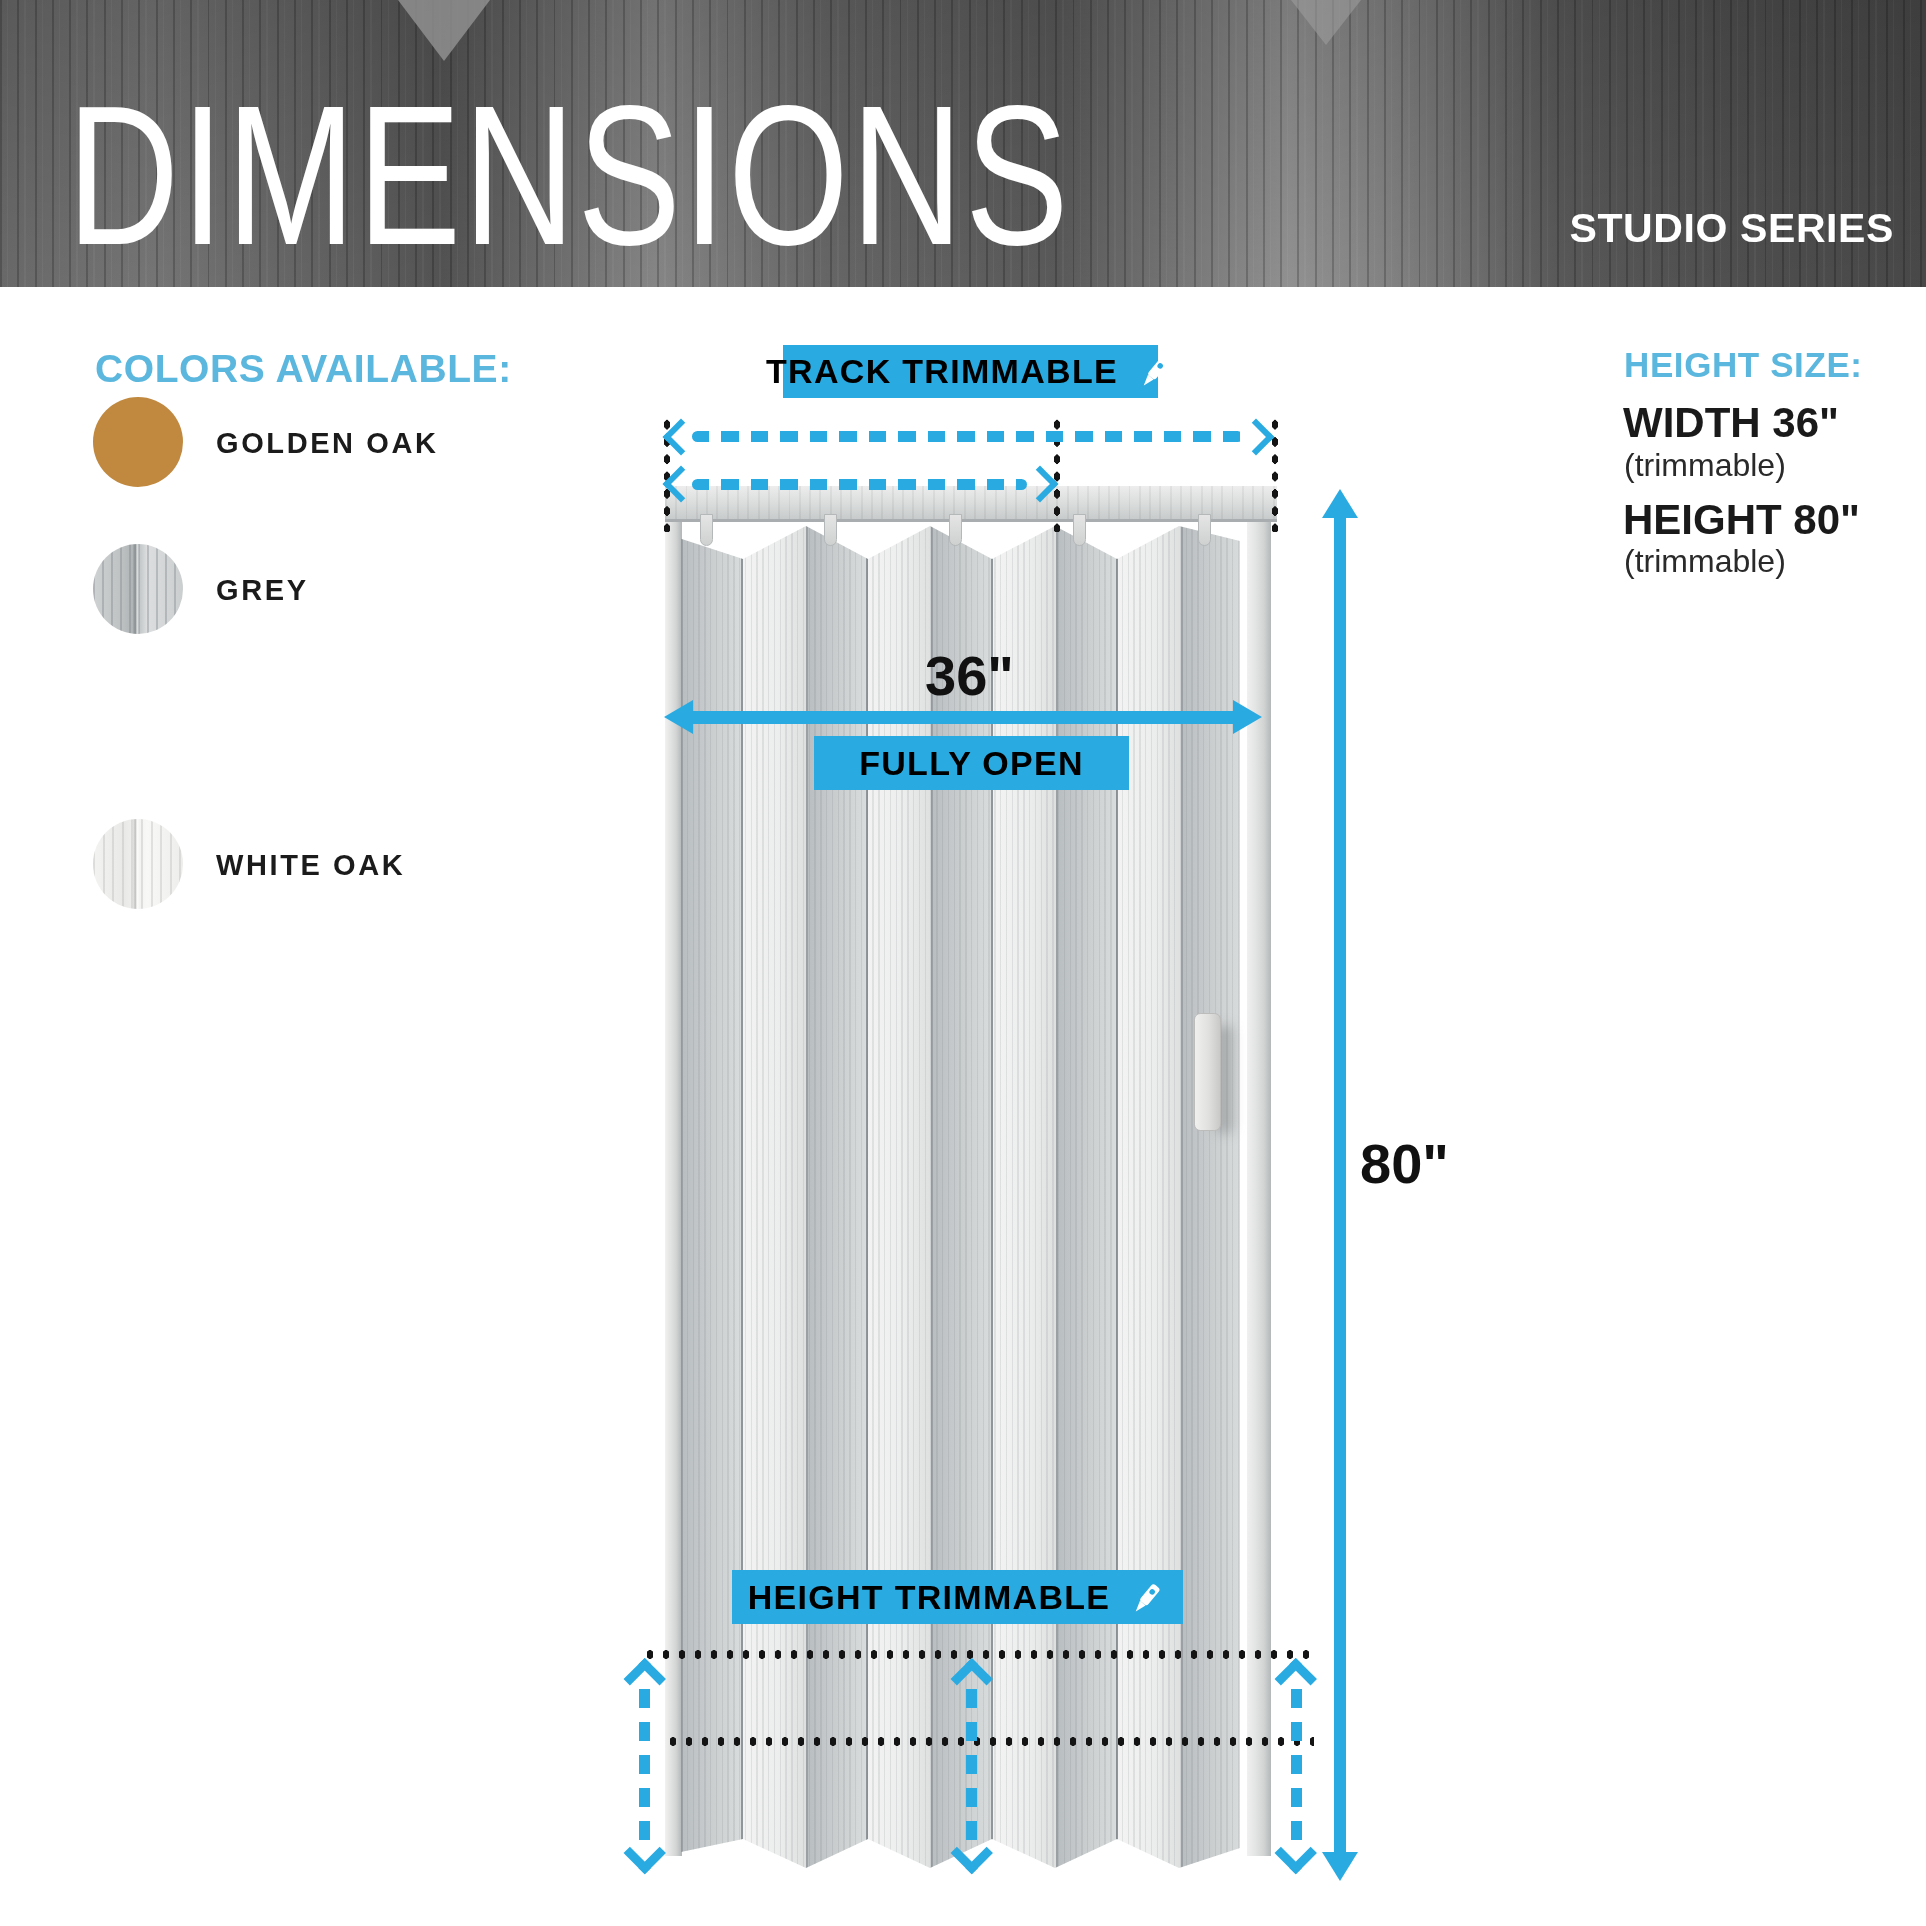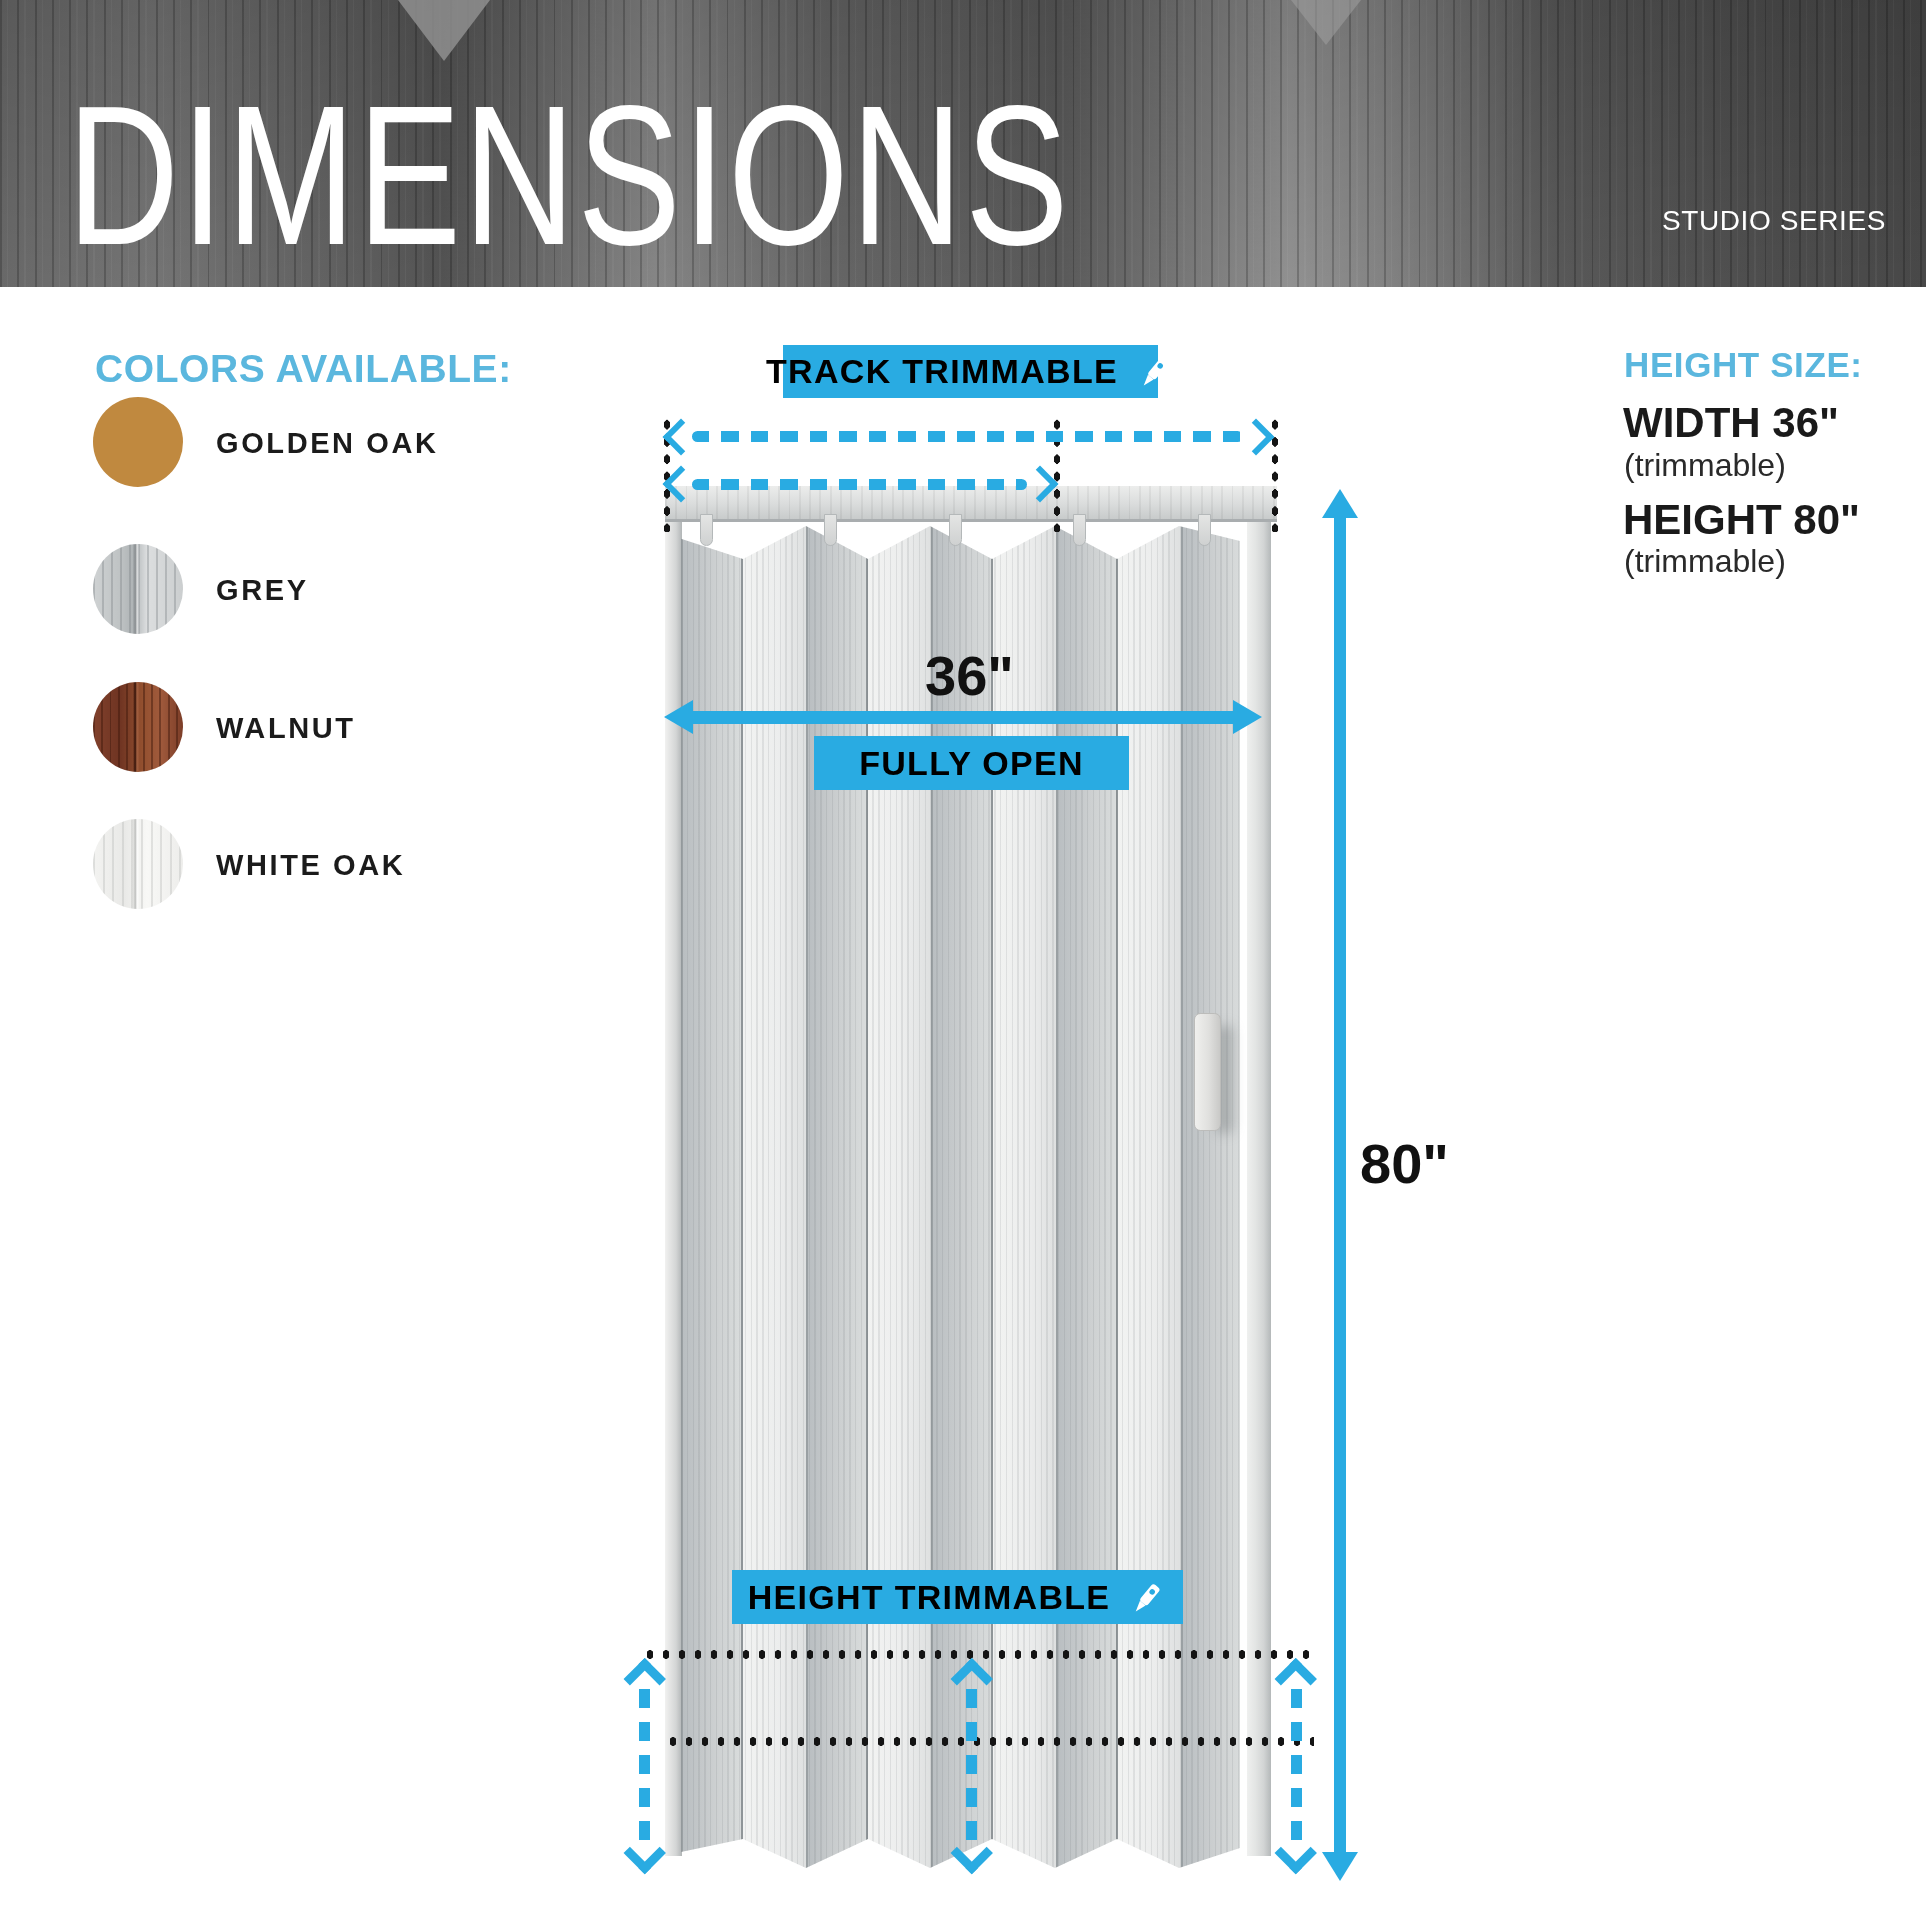--- a/index.html
+++ b/index.html
@@ -17,21 +17,21 @@
         #8e8e8e 34%,#6c6c6c 43%,#5f5f5f 55%,#9a9a9a 67%,#8b8b8b 72%,#5e5e5e 81%,#525252 92%,#4d4d4d 100%);
   }
   .mitre { position:absolute; width:0; height:0; border-style:solid; }
   .mitre-1 { left:398px; top:0; border-width:61px 46px 0 46px; border-color:#8f8f8f transparent transparent transparent; opacity:.85; }
   .mitre-2 { left:1291px; top:0; border-width:45px 35px 0 35px; border-color:#9c9c9c transparent transparent transparent; opacity:.6; }
   .banner-title {
     position:absolute; left:67px; top:76px; color:#ffffff; font-size:199px; font-weight:400;
     letter-spacing:2.6px; line-height:1; transform:scaleX(.78); transform-origin:left top; white-space:nowrap;
   }
   .banner-series {
-    position:absolute; right:40px; top:205px; color:#ffffff; font-size:28px; font-weight:normal;
+    position:absolute; right:32px; top:205px; color:#ffffff; font-size:41px; font-weight:bold;
     letter-spacing:0.6px; white-space:nowrap;
   }
 
   
   .colors-heading { position:absolute; left:95px; top:347px; font-size:39px; font-weight:bold;
     color:var(--heading-blue); letter-spacing:0.6px; }
   .swatch-row { position:absolute; left:93px; width:449px; height:90px; }
   .swatch { position:absolute; left:0; top:0; width:90px; height:90px; border-radius:50%; overflow:hidden; }
   .swatch-label { position:absolute; left:123px; top:29.5px; font-size:29px; font-weight:bold;
     color:#1b1b1b; letter-spacing:2.6px; white-space:nowrap;text-align:right; }
@@ -142,24 +142,20 @@
   <div class="colors-heading">COLORS AVAILABLE:</div>
 
   <div class="swatch-row" style="top:397px;">
     <div class="swatch sw-golden"></div>
     <div class="swatch-label">GOLDEN OAK</div>
   </div>
   <div class="swatch-row" style="top:544px;">
     <div class="swatch sw-grey"></div>
     <div class="swatch-label">GREY</div>
   </div>
-  <div class="swatch-row" style="top:682px;">
-    <div class="swatch sw-walnut"></div>
-    <div class="swatch-label">WALNUT</div>
-  </div>
   <div class="swatch-row" style="top:819px;">
     <div class="swatch sw-whiteoak"></div>
     <div class="swatch-label">WHITE OAK</div>
   </div>
 
   <div class="ps-heading">HEIGHT SIZE:</div>
   <div class="ps-big" style="top:399px;">WIDTH 36"</div>
   <div class="ps-note" style="top:447px;">(trimmable)</div>
   <div class="ps-big" style="top:496px;">HEIGHT 80"</div>
   <div class="ps-note" style="top:543px;">(trimmable)</div>

